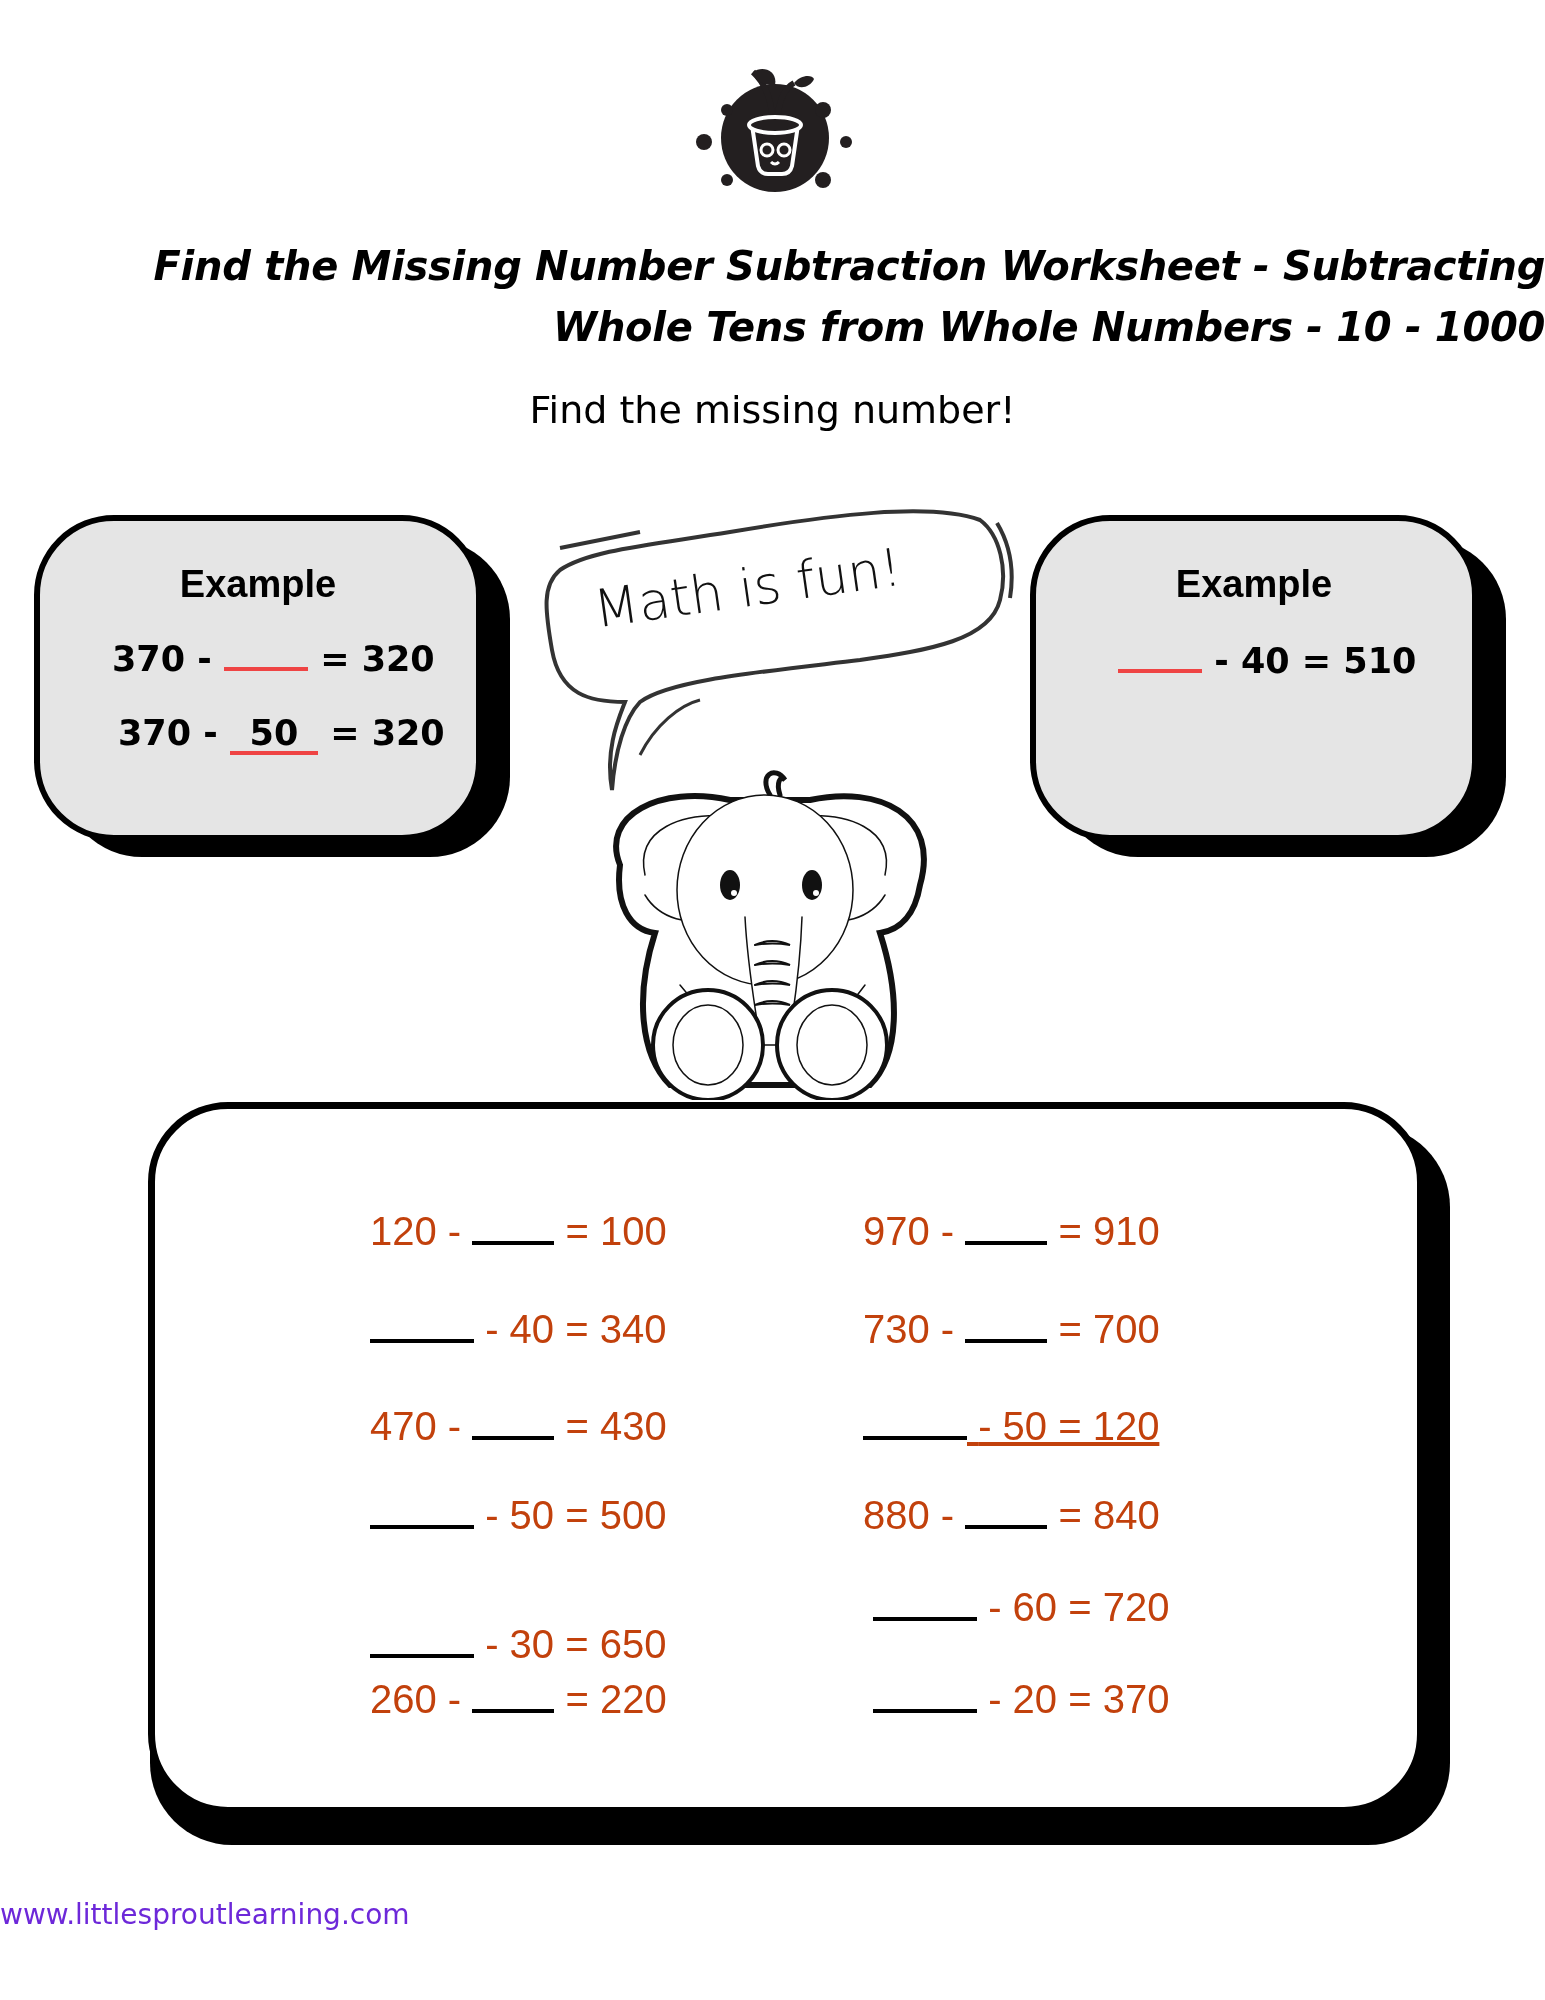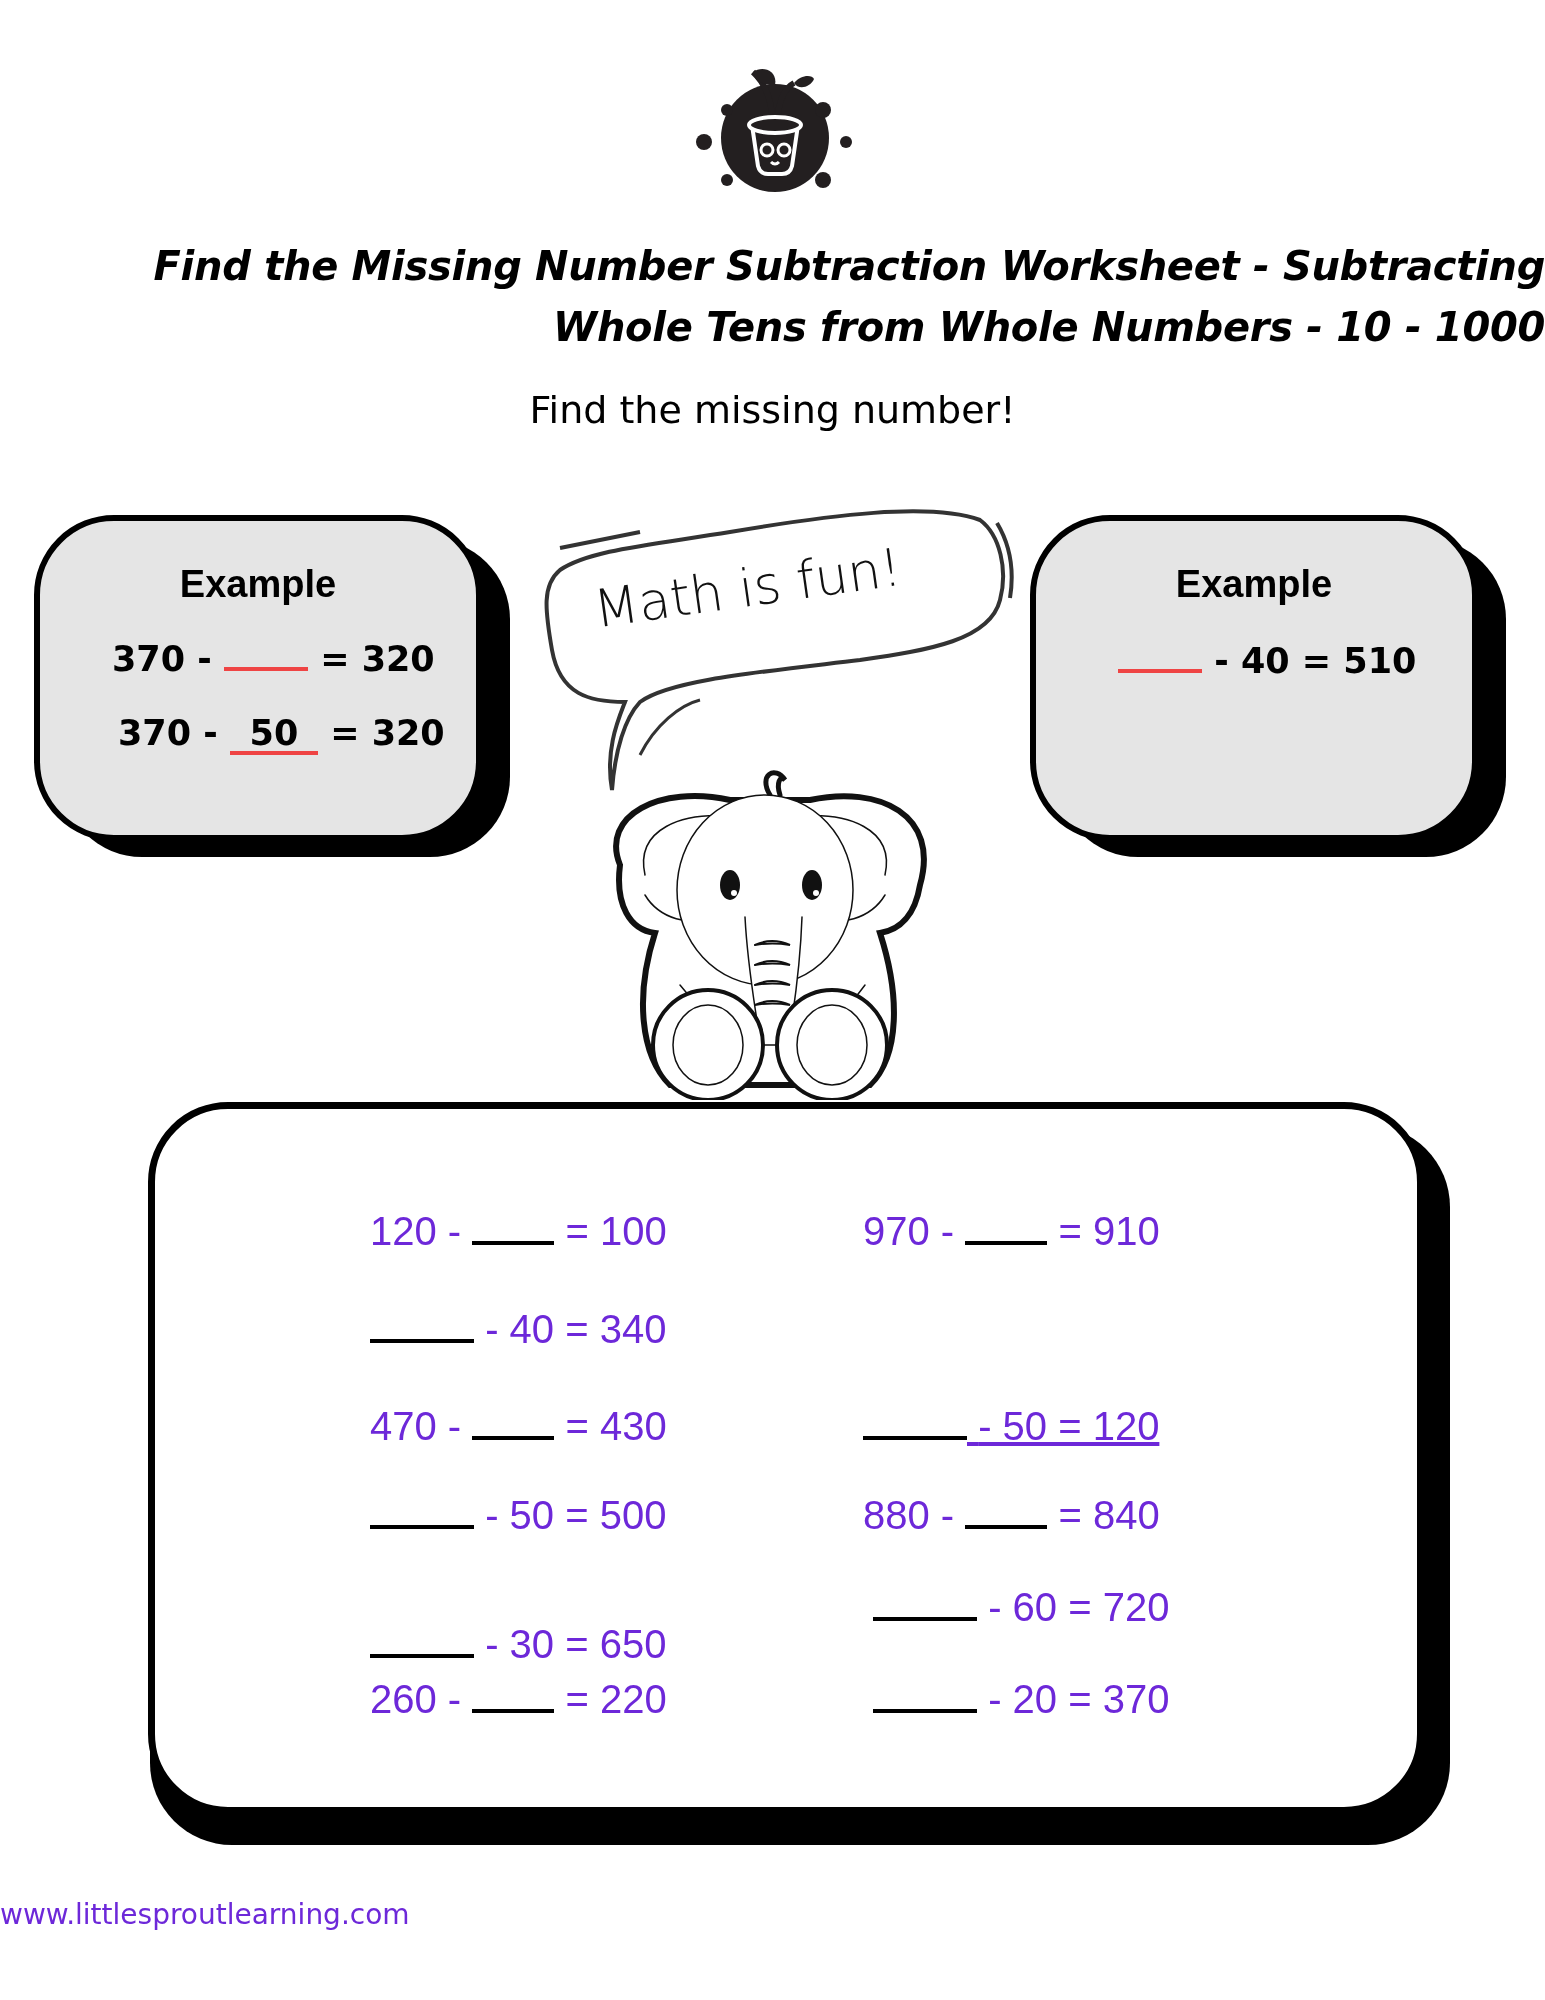--- a/index.html
+++ b/index.html
@@ -12,21 +12,21 @@
     .card-shadow { position:absolute; left:28px; top:24px; width:448px; height:318px; background:#000; border-radius:80px; }
     .card { position:absolute; left:0; top:0; width:436px; height:314px; background:#e5e5e5; border:6px solid #000; border-radius:80px; }
     .card-head { position:absolute; left:0; width:100%; top:42px; text-align:center; font-family:"Liberation Sans", sans-serif; font-weight:bold; font-size:38px; }
     .ex-line { position:absolute; font-family:"DejaVu Sans", sans-serif; font-weight:bold; font-size:35px; white-space:nowrap; }
     .blank-b { display:inline-block; width:84px; border-bottom:4px solid #ef4444; text-align:center; height:36px; line-height:36px; vertical-align:baseline; }
     .bubble { left:530px; top:490px; width:490px; height:330px; }
     .bubble-text { position:absolute; left:60px; top:62px; font-family:"DejaVu Sans", sans-serif; font-weight:200; font-size:52px; transform:rotate(-8deg); transform-origin:left top; color:#111; }
     .elephant { left:580px; top:755px; width:370px; height:345px; }
     .main-shadow { left:150px; top:1125px; width:1300px; height:720px; background:#000; border-radius:82px; }
     .main { left:148px; top:1102px; width:1262px; height:698px; background:#fff; border:7px solid #000; border-radius:80px; }
-    .prob { position:absolute; font-family:"Liberation Sans", sans-serif; font-size:40px; color:#6d28d9; white-space:nowrap; font-weight:300; }
+    .prob { position:absolute; font-family:"Liberation Sans", sans-serif; font-size:40px; color:#c2410c; white-space:nowrap; font-weight:300; }
     .blank { display:inline-block; border-bottom:4px solid #000; height:30px; vertical-align:baseline; }
     .blank.short { width:82px; }
     .blank.long { width:104px; }
     .footer { left:0; width:1252px; top:1898px; text-align:left; font-family:"DejaVu Sans", sans-serif; font-size:28px; color:#6d28d9; }
   </style>
 </head>
 <body>
 
 <div class="abs logo">
   <svg width="170" height="150" viewBox="0 0 170 150">
@@ -150,20 +150,25 @@
     <span>260 -</span>
     <span class="blank short"></span>
     <span>= 220</span>
   </div>
 
   <div class="prob" style="left:708px;top:100px;">
     <span>970 -</span>
     <span class="blank short"></span>
     <span>= 910</span>
   </div>
+  <div class="prob" style="left:708px;top:198px;">
+    <span>730 -</span>
+    <span class="blank short"></span>
+    <span>= 700</span>
+  </div>
   <div class="prob" style="left:708px;top:295px;text-decoration:underline;">
     <span class="blank long"></span>
     <span>- 50 = 120</span>
   </div>
   <div class="prob" style="left:708px;top:384px;">
     <span>880 -</span>
     <span class="blank short"></span>
     <span>= 840</span>
   </div>
   <div class="prob" style="left:718px;top:476px;">

